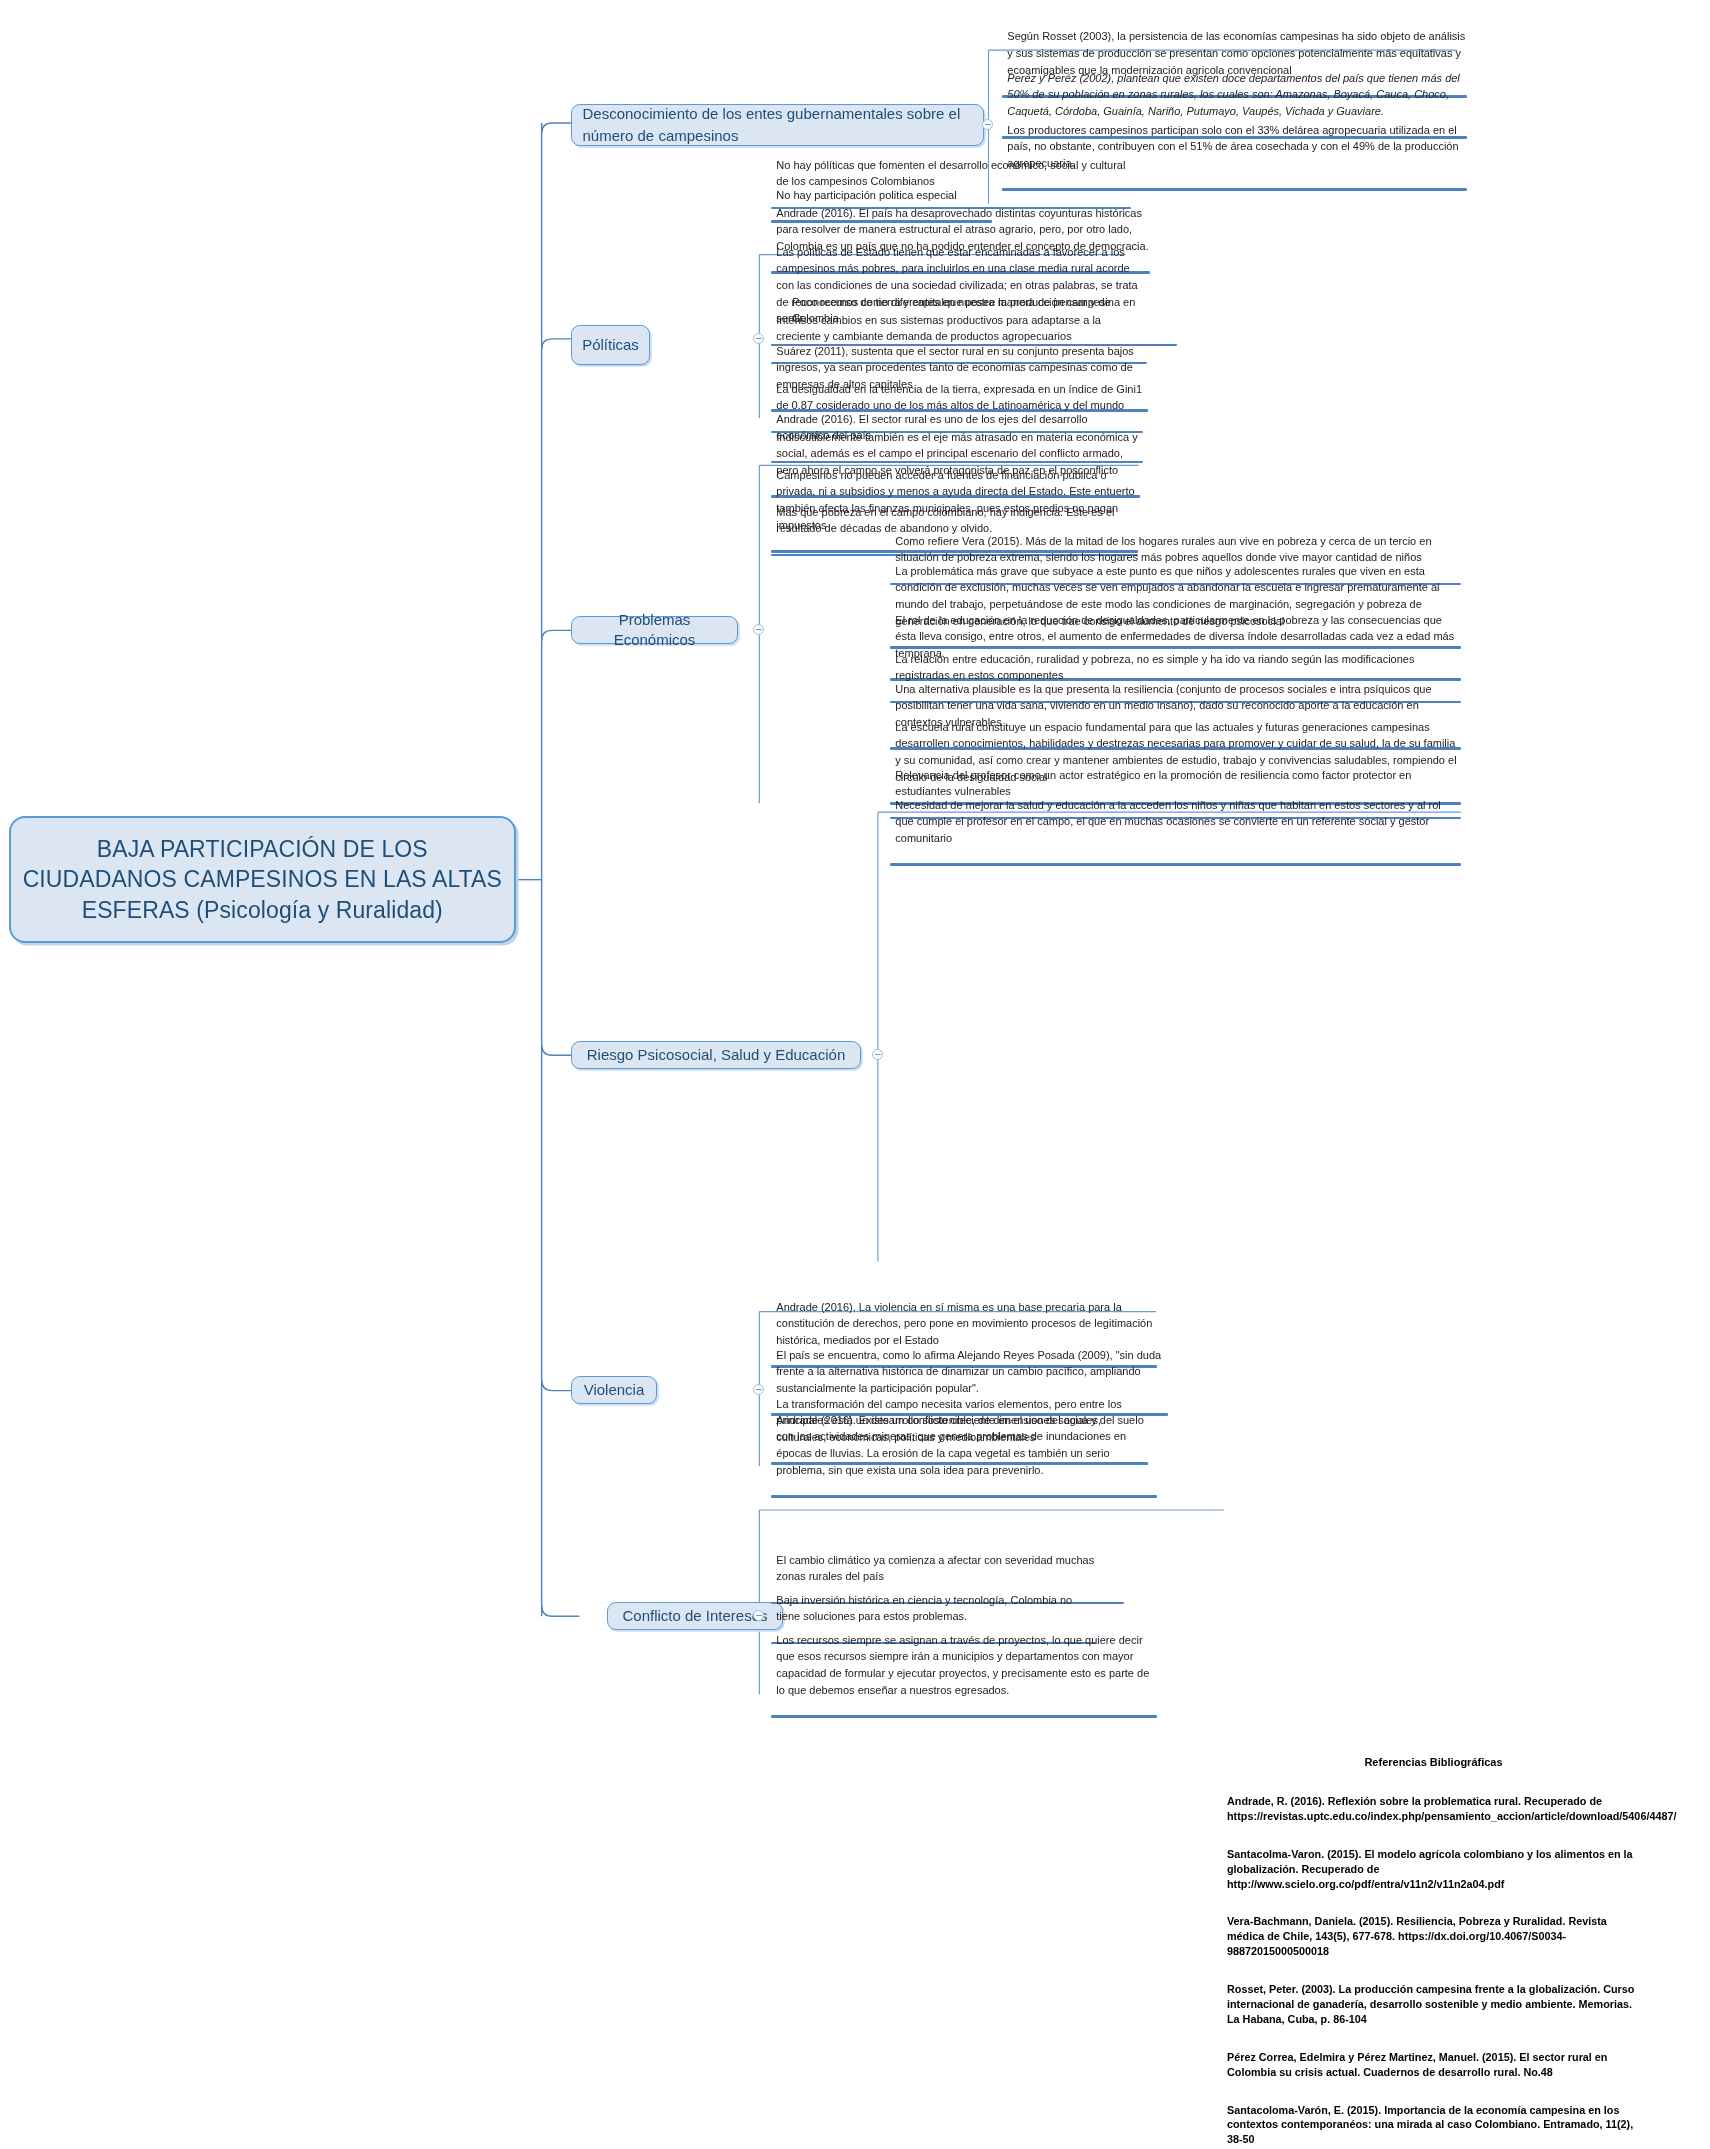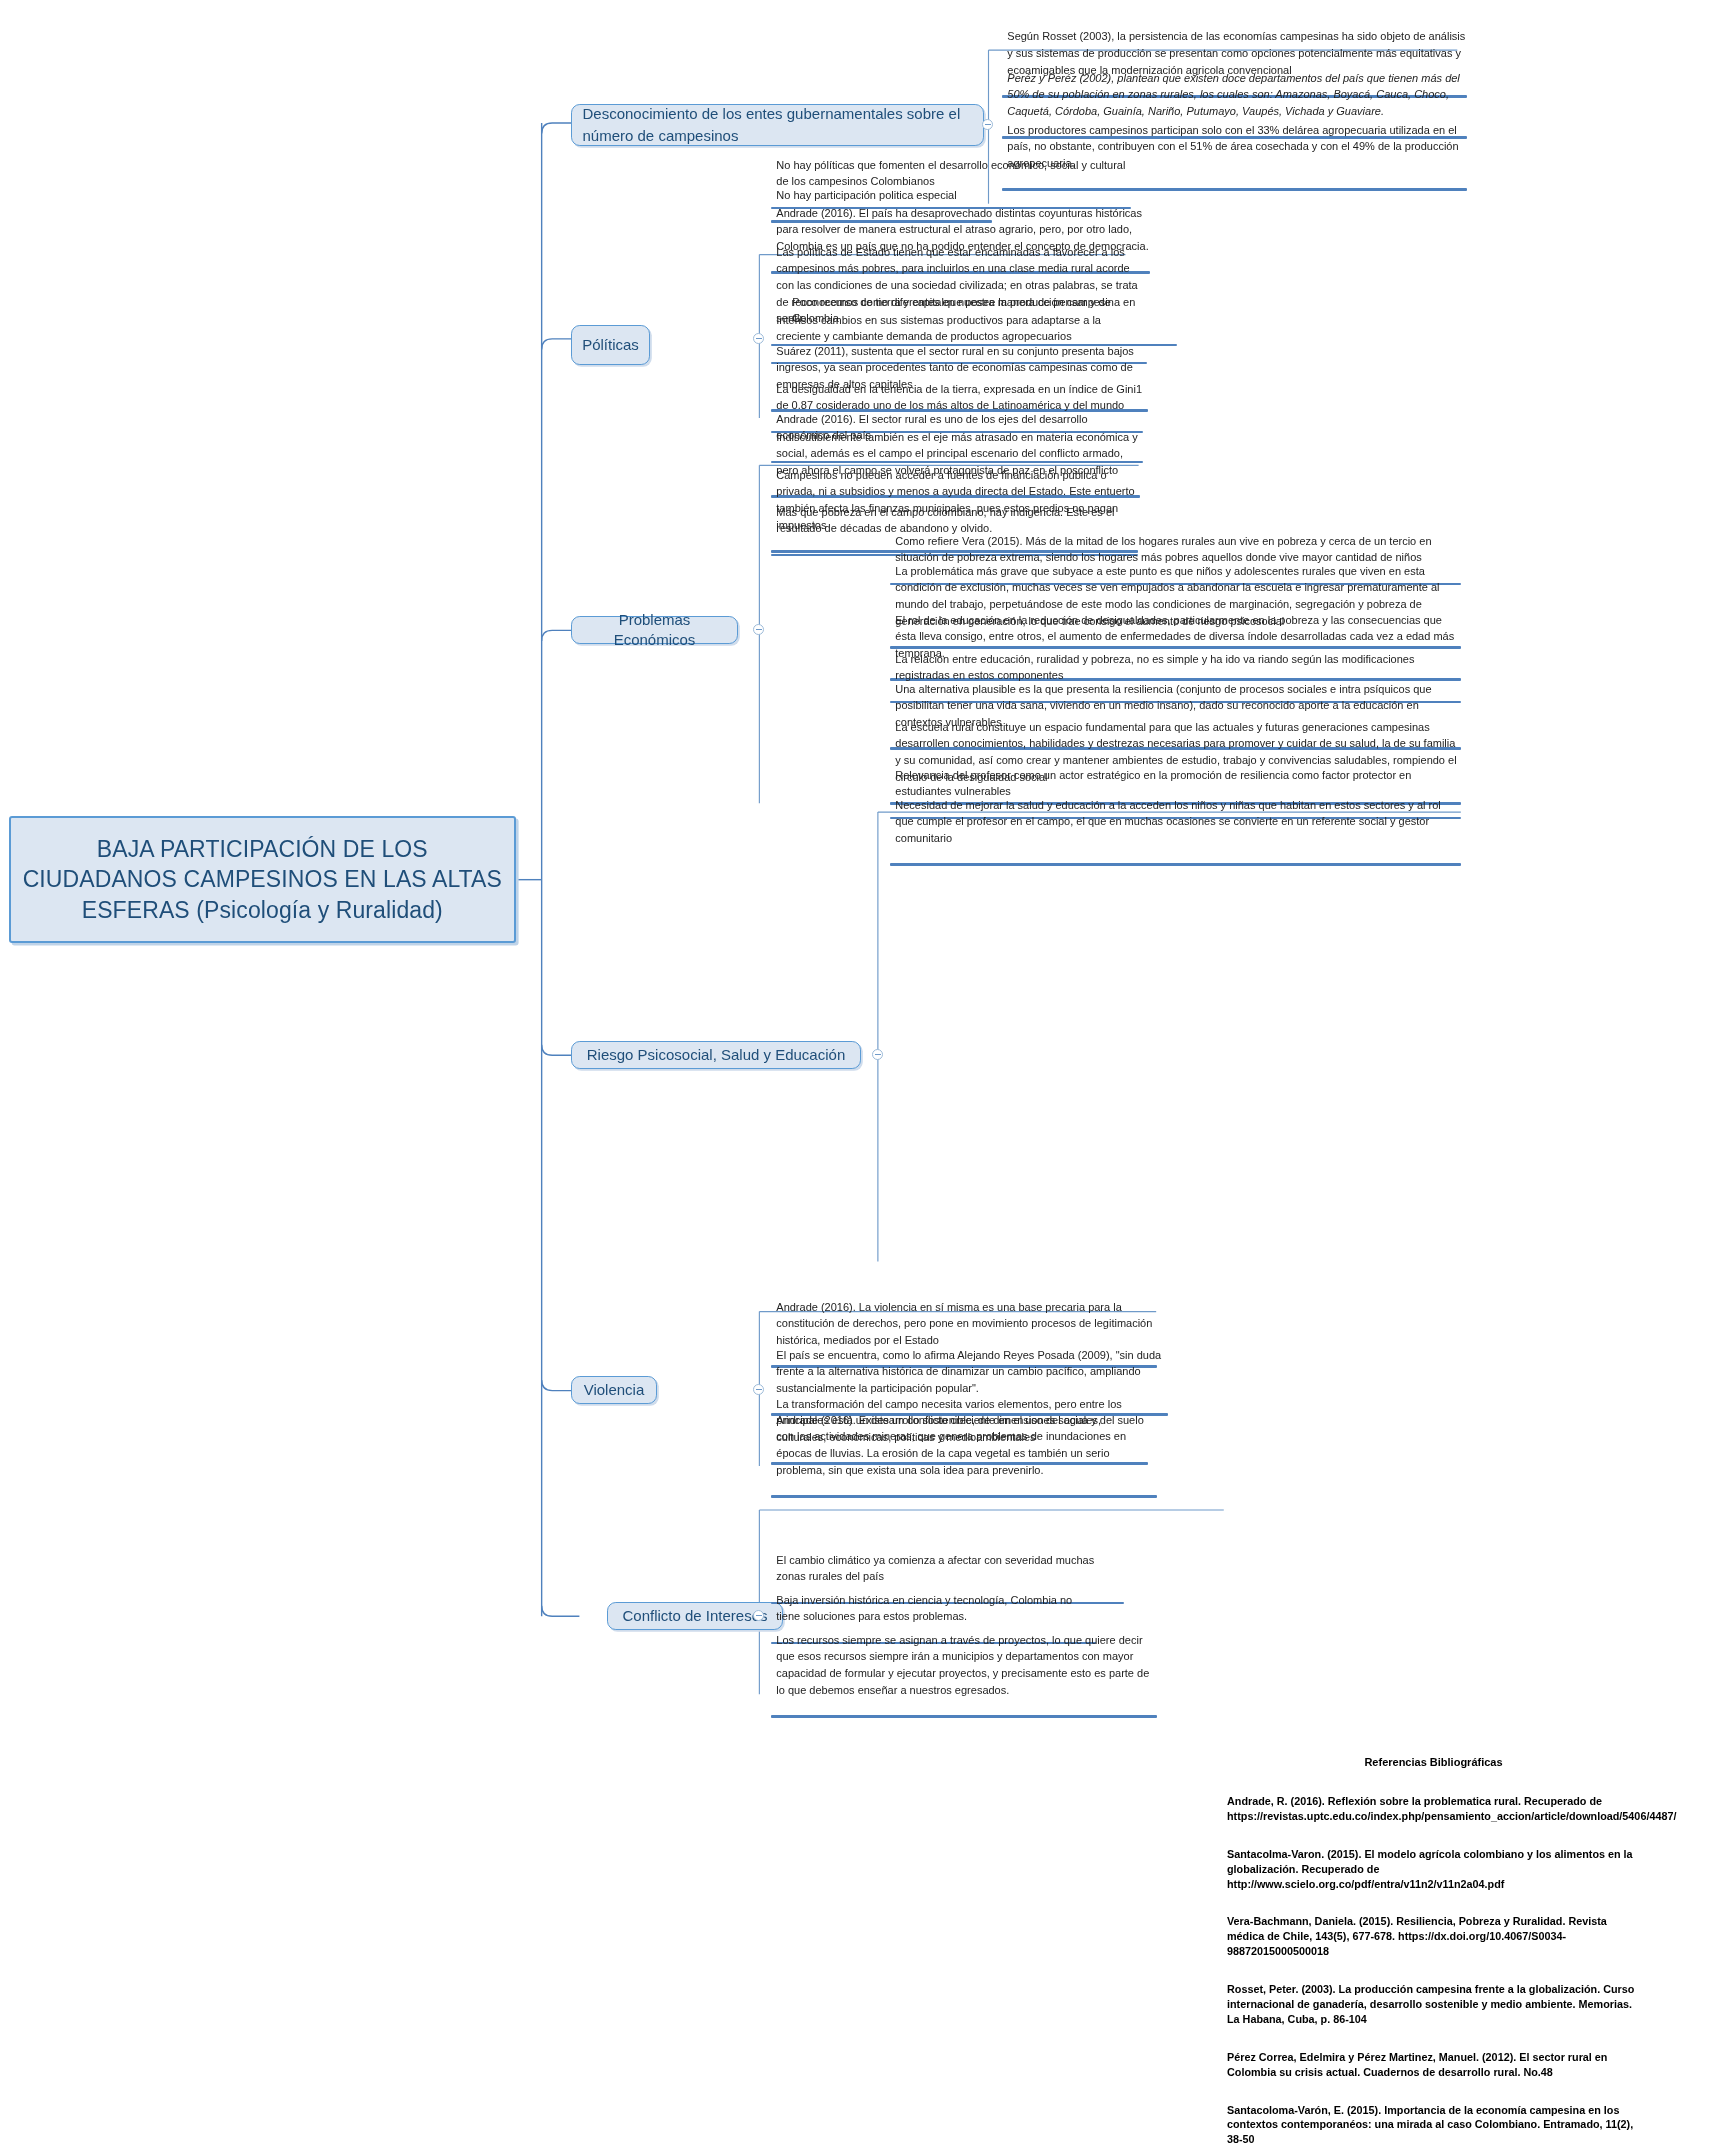--- a/index.html
+++ b/index.html
@@ -37,21 +37,21 @@
     color: #1f4e79;
     display: flex;
     align-items: center;
     justify-content: center;
     text-align: center;
     line-height: 1.32;
     padding: 5.3px 10.5px;
   }
   .node.central {
     border-width: 2.6px;
-    border-radius: 3px;
+    border-radius: 16px;
     font-size: 23px;
     letter-spacing: 0.1px;
     box-shadow: 2.6px 2.6px 0 0 #bfd3e8;
   }
   .node.branch {
     font-size: 15px;
     box-shadow: 1.8px 1.8px 0 0 #cfdcec;
   }
   .node.branch.multiline { line-height: 1.45; }
 
@@ -305,18 +305,18 @@
     <span>Los recursos siempre se asignan a través de proyectos, lo que quiere decir que esos recursos siempre irán a municipios y departamentos con mayor capacidad de formular y ejecutar proyectos, y precisamente esto es parte de lo que debemos enseñar a nuestros egresados.</span>
     <span class="ul" style="width:386px;"></span>
   </div>
 
   <div id="biblio" style="left:1227px; top:1756px; width:413px;">
     <div class="bib-title">Referencias Bibliográficas</div>
     <div class="bib-entry">Andrade, R. (2016). Reflexión sobre la problematica rural. Recuperado de https://revistas.uptc.edu.co/index.php/pensamiento_accion/article/download/5406/4487/</div>
     <div class="bib-entry"> Santacolma-Varon. (2015). El modelo agrícola colombiano y los alimentos en la globalización. Recuperado de http://www.scielo.org.co/pdf/entra/v11n2/v11n2a04.pdf</div>
     <div class="bib-entry">Vera-Bachmann, Daniela. (2015). Resiliencia, Pobreza y Ruralidad. Revista médica de Chile, 143(5), 677-678. https://dx.doi.org/10.4067/S0034-98872015000500018</div>
     <div class="bib-entry">Rosset, Peter. (2003). La producción campesina frente a la globalización. Curso internacional de ganadería, desarrollo sostenible y medio ambiente. Memorias. La Habana, Cuba, p. 86-104</div>
-    <div class="bib-entry"> Pérez Correa, Edelmira y Pérez Martinez, Manuel. (2012). El sector rural en  Colombia su crisis actual. Cuadernos de desarrollo rural. No.48</div>
+    <div class="bib-entry"> Pérez Correa, Edelmira y Pérez Martinez, Manuel. (2015). El sector rural en  Colombia su crisis actual. Cuadernos de desarrollo rural. No.48</div>
     <div class="bib-entry">Santacoloma-Varón, E. (2015). Importancia de la economía campesina en los contextos contemporanéos: una mirada al caso Colombiano. Entramado, 11(2), 38-50</div>
   </div>
 
 </div>
 
 
 </body></html>

